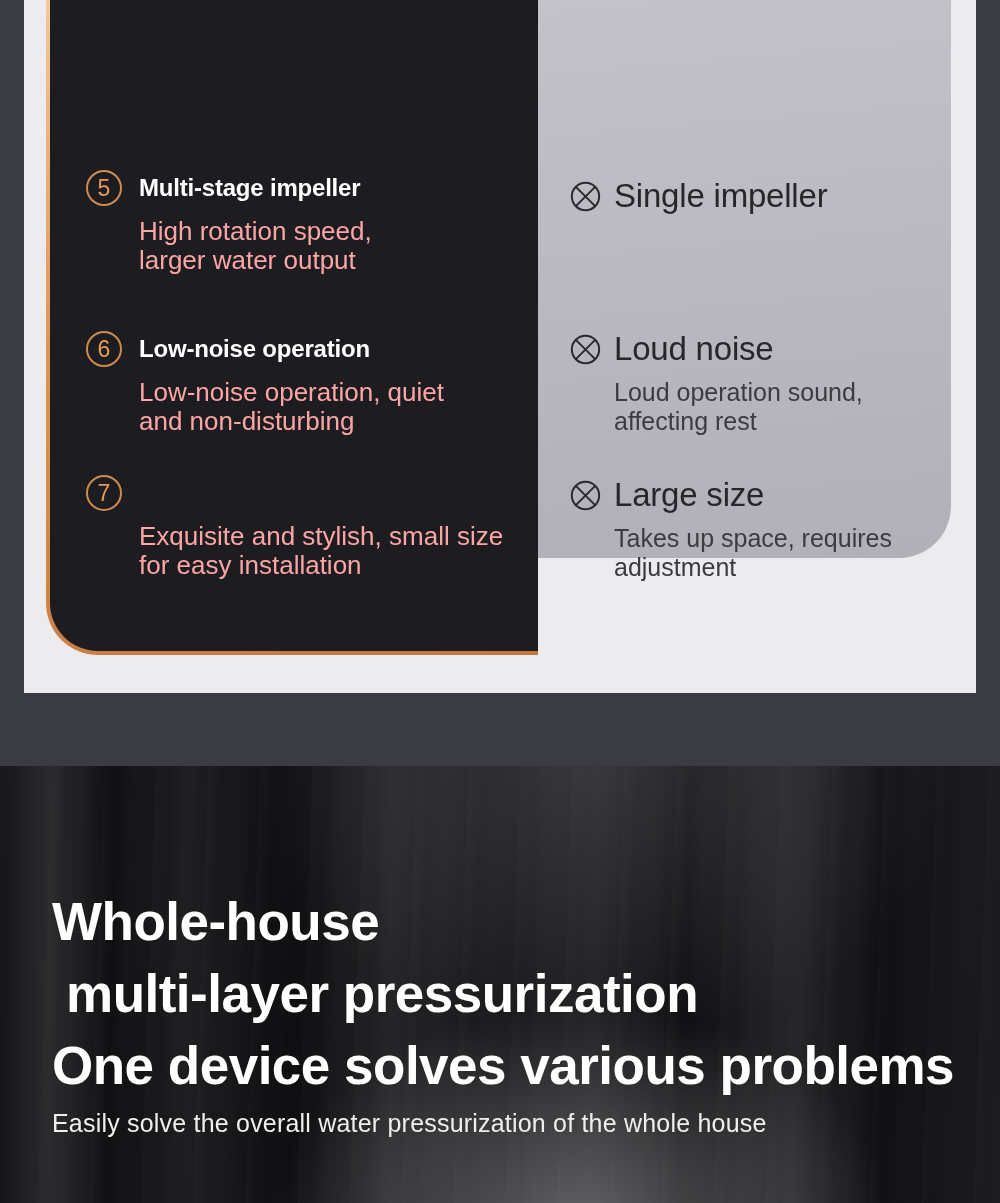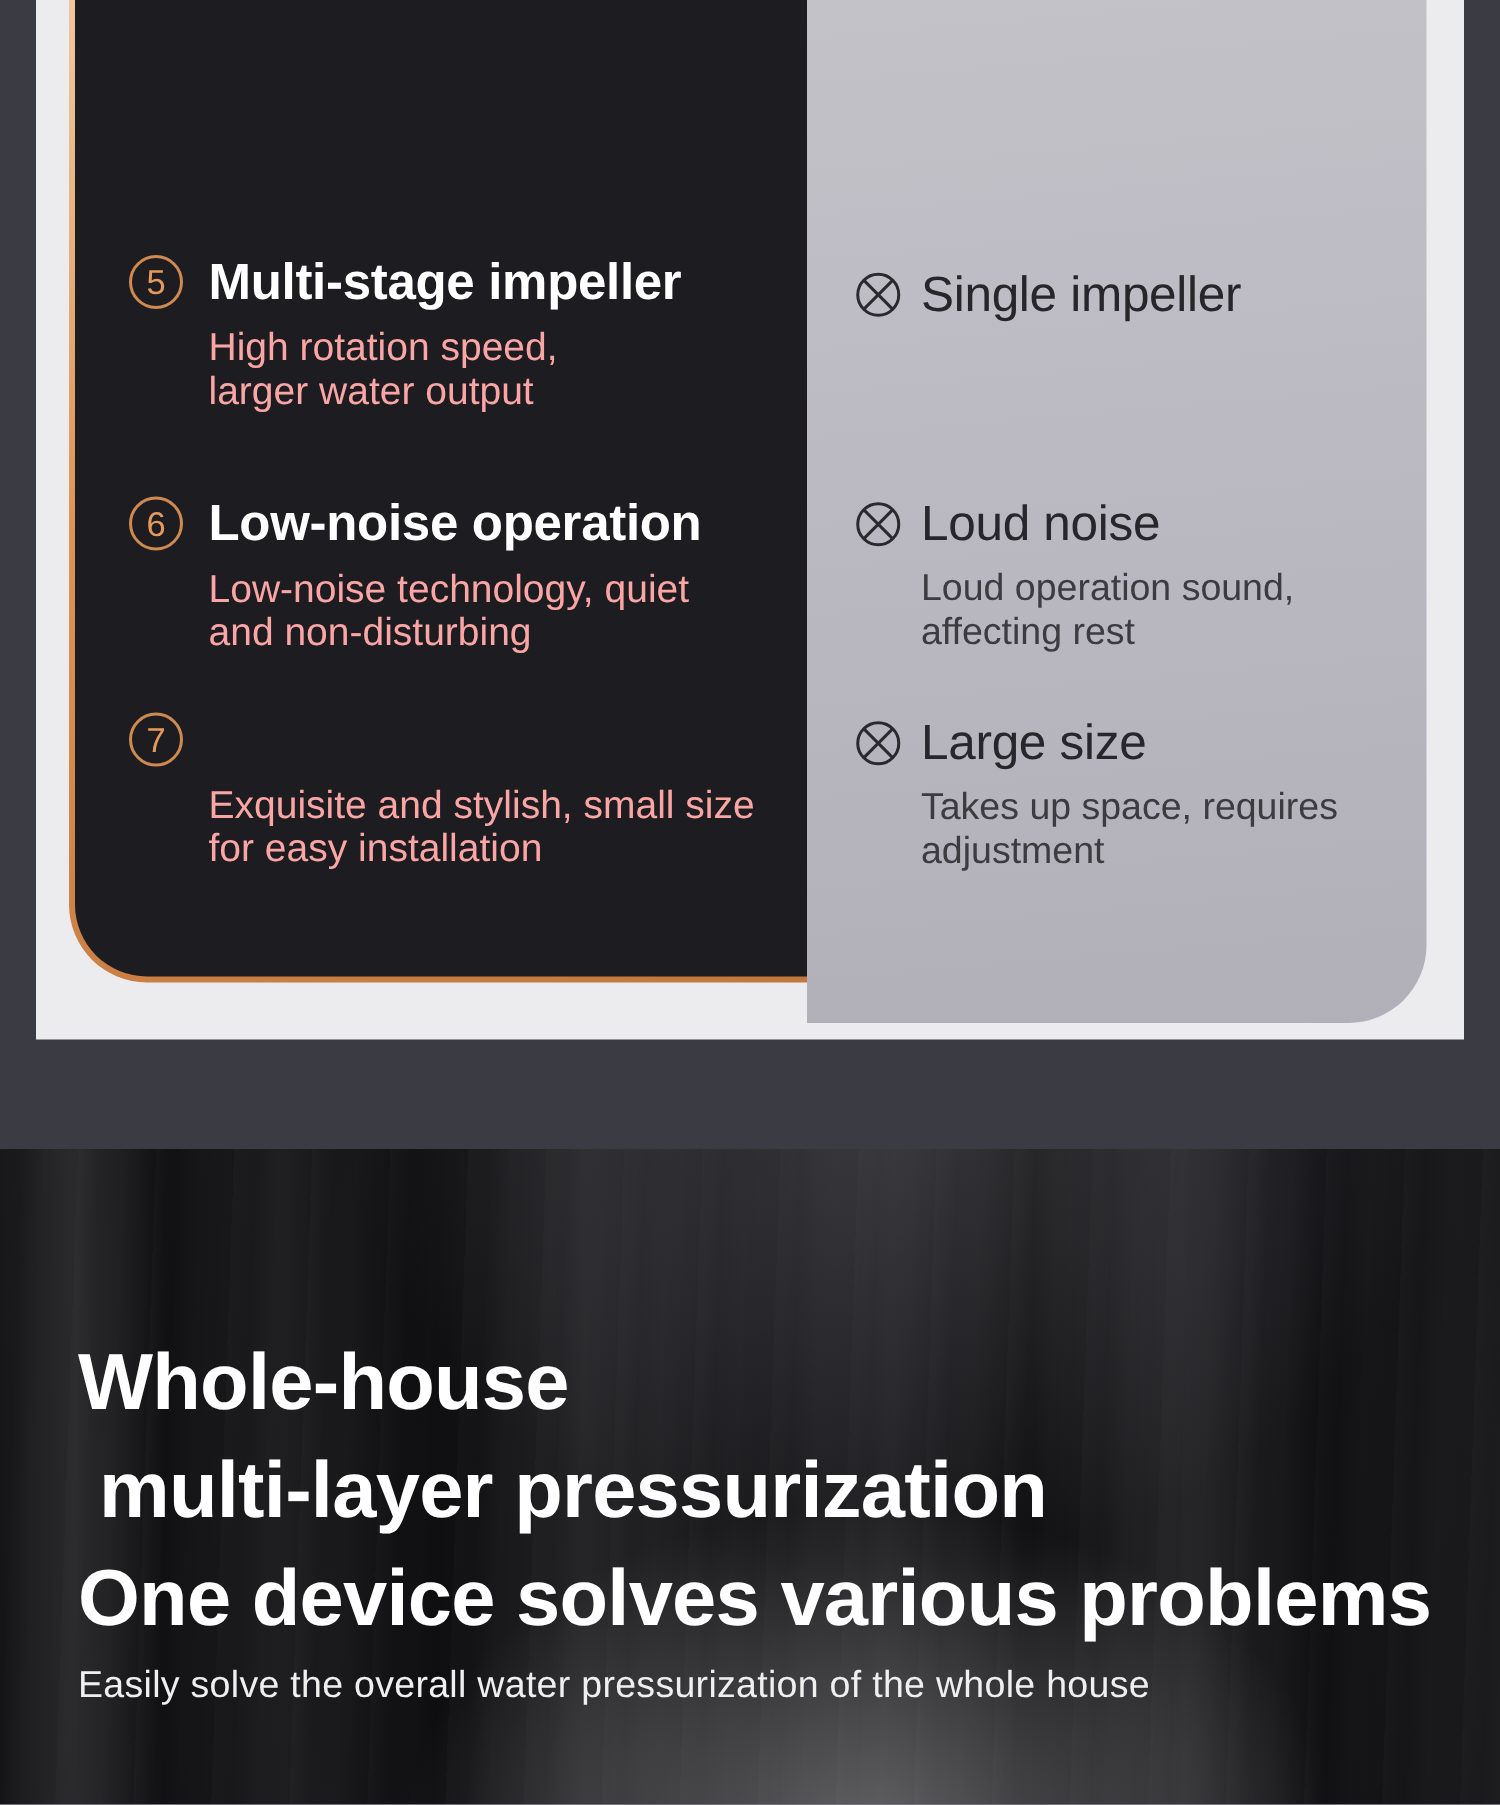--- a/index.html
+++ b/index.html
@@ -34,42 +34,42 @@
   }
   .dark-card {
     position: relative;
     width: 100%; height: 100%;
     background: #1d1d21;
     border-bottom-left-radius: 48px;
   }
   .gray-card {
     position: absolute;
     left: 514px; top: 0;
-    width: 413px; height: 682px;
+    width: 413px; height: 558px;
     background: linear-gradient(175deg, #c3c2c9 0%, #b9b8c0 55%, #b1b0b8 100%);
     border-bottom-right-radius: 52px;
   }
 
   
   .feat-item { position: absolute; left: 36px; }
   .feat-head { display: flex; align-items: center; height: 40px; }
   .num-badge {
     width: 36px; height: 36px;
     border: 2px solid #cf8a50;
     border-radius: 50%;
     box-sizing: border-box;
     color: #e59a5c;
     font-size: 23px;
     display: flex; align-items: center; justify-content: center;
     flex: 0 0 36px;
   }
   .feat-title {
     margin: 0 0 0 17px;
     color: #ffffff;
-    font-size: 34px;
+    font-size: 24px;
     font-weight: bold;
     letter-spacing: -0.2px;
     white-space: nowrap;
   }
   .feat-desc {
     margin: 9px 0 0 53px;
     color: #fca5a5;
     font-size: 26px;
     line-height: 29px;
     font-weight: 400;
@@ -159,21 +159,21 @@
               <span class="dline">larger water output</span>
             </div>
           </div>
 
           <div class="feat-item" style="top:329px">
             <div class="feat-head">
               <div class="num-badge">6</div>
               <h2 class="feat-title">Low-noise operation</h2>
             </div>
             <div class="feat-desc">
-              <span class="dline">Low-noise technology, quiet</span>
+              <span class="dline">Low-noise operation, quiet</span>
               <span class="dline">and non-disturbing</span>
             </div>
           </div>
 
           <div class="feat-item" style="top:473px">
             <div class="feat-head">
               <div class="num-badge">7</div>
             </div>
             <div class="feat-desc">
               <span class="dline">Exquisite and stylish, small size</span>

